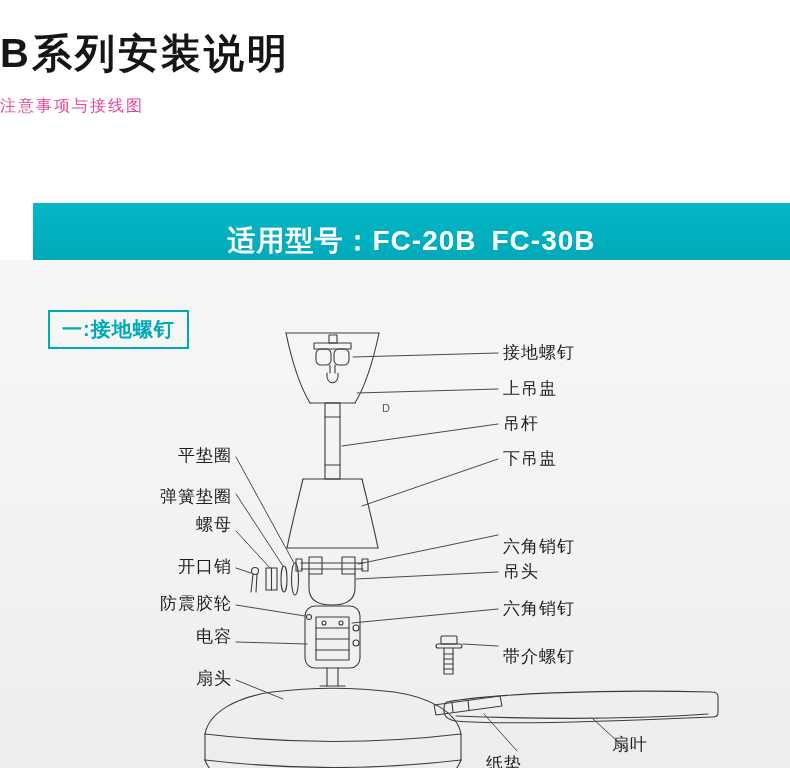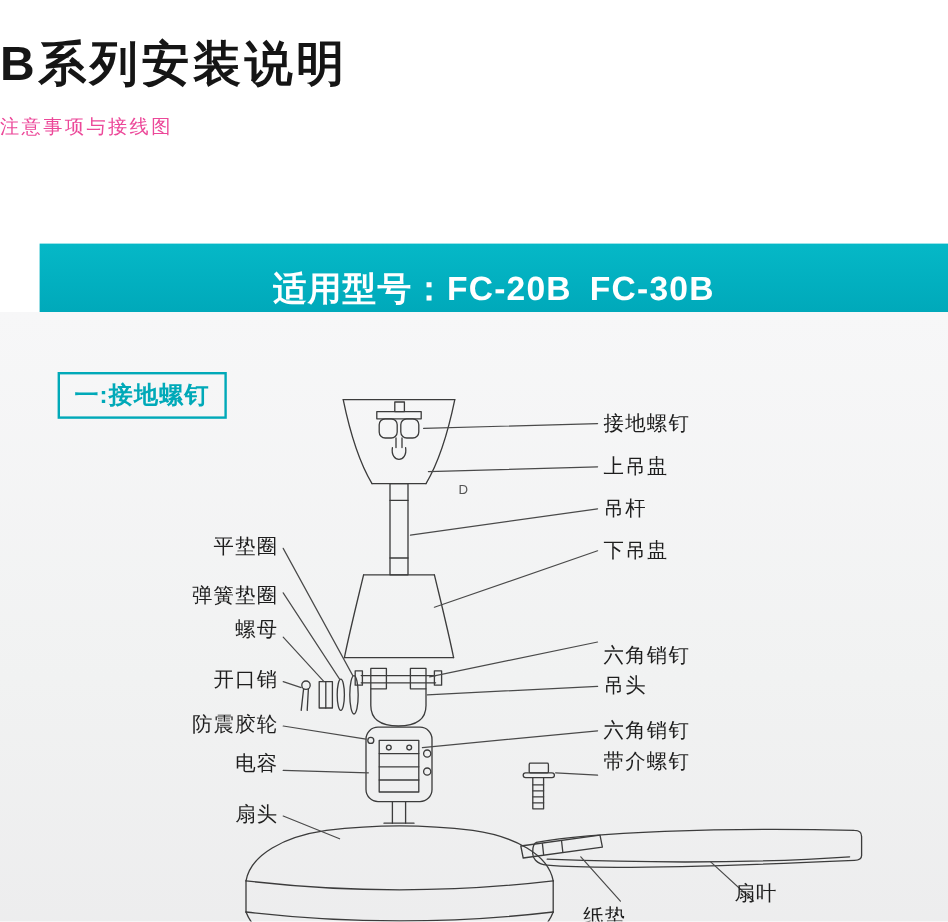--- a/index.html
+++ b/index.html
@@ -182,19 +182,19 @@
     <div class="part-label left" style="top:366px">电容</div>
     <div class="part-label left" style="top:408px">扇头</div>
 
     <div class="part-label right" style="top:82px">接地螺钉</div>
     <div class="part-label right" style="top:118px">上吊盅</div>
     <div class="part-label right" style="top:153px">吊杆</div>
     <div class="part-label right" style="top:188px">下吊盅</div>
     <div class="part-label right" style="top:276px">六角销钉</div>
     <div class="part-label right" style="top:301px">吊头</div>
     <div class="part-label right" style="top:338px">六角销钉</div>
-    <div class="part-label right" style="top:364px">带介螺钉</div>
+    <div class="part-label right" style="top:386px">带介螺钉</div>
 
     <div class="part-label" style="top:493px;left:486px">纸垫</div>
     <div class="part-label" style="top:474px;left:612px">扇叶</div>
 
   </section>
 </div>
 
 </body></html>

